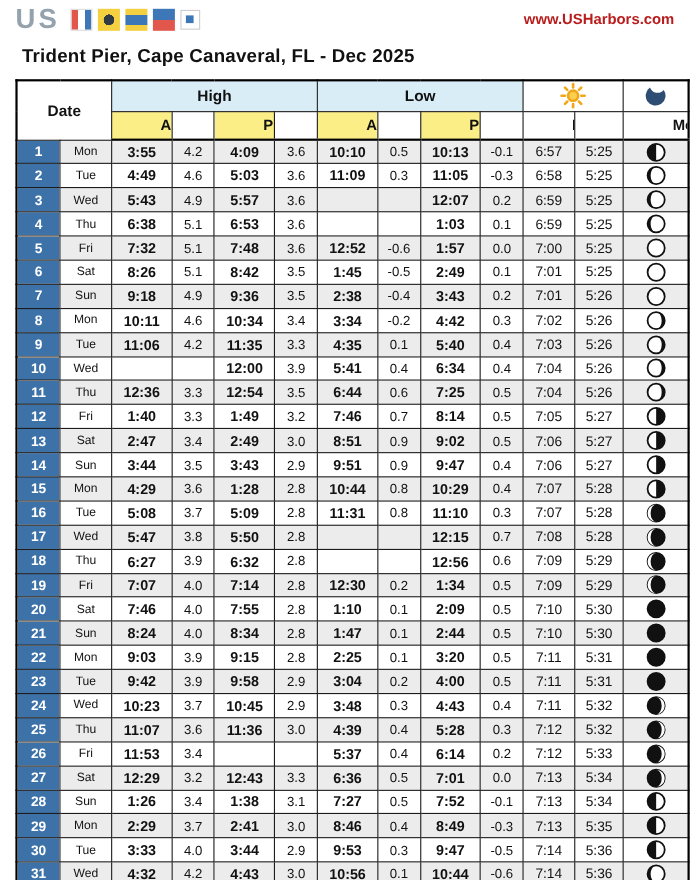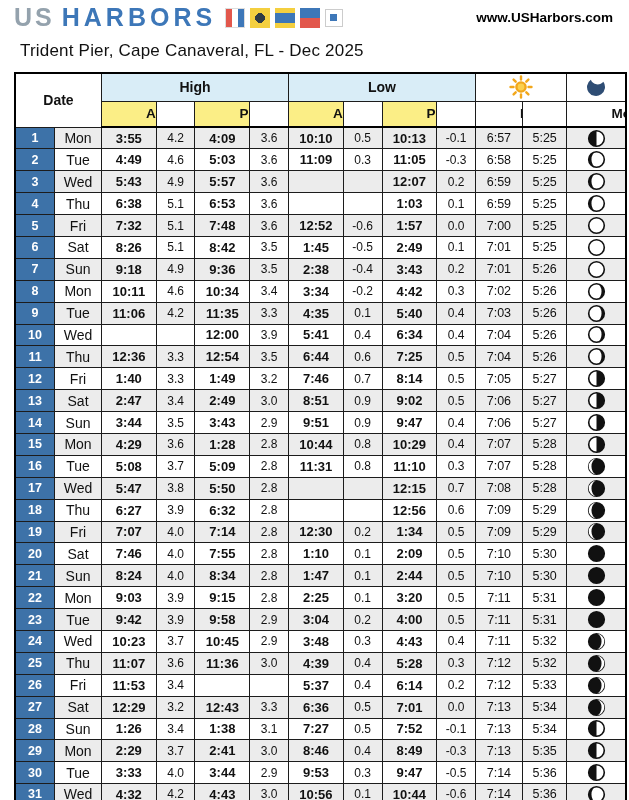--- a/index.html
+++ b/index.html
@@ -12,54 +12,53 @@
   .logo { display:flex; align-items:center; }
   .logo-us { color:#94A2AD; font-weight:bold; font-size:25px; letter-spacing:3px; }
   .logo-harbors { color:#3D77B8; font-weight:bold; font-size:25px; letter-spacing:4px; margin-left:7px; }
   .flags { display:flex; gap:5px; margin-left:9px; align-items:center; }
   .flag { width:20px; height:20px; display:inline-block; }
   .flag-t { background:linear-gradient(90deg,#E2574C 0 33%,#ffffff 33% 66%,#3D77B8 66%); border:1px solid #ddd; }
   .flag-i { background:radial-gradient(circle at 50% 50%, #2F3A44 0 34%, rgba(0,0,0,0) 35%), #F4CF3F; }
   .flag-d { background:linear-gradient(180deg,#F4CF3F 0 27%,#3D77B8 27% 73%,#F4CF3F 73%); }
   .flag-e { background:linear-gradient(180deg,#3D77B8 0 50%,#E2574C 50%); }
   .flag-s { background:linear-gradient(#3D77B8,#3D77B8) center / 46% 46% no-repeat, #fff; border:1px solid #ccc; width:18px; height:18px; }
-  .site-link { color:#000000; font-weight:bold; font-size:13.5px; text-decoration:none; margin-top:7px; display:inline-block; }
+  .site-link { color:#b91c1c; font-weight:bold; font-size:13.5px; text-decoration:none; margin-top:7px; display:inline-block; }
 
   
-  .title { font-size:17px; font-weight:normal; margin:9px 0 0 20px; letter-spacing:0.2px; }
+  .title { font-size:17px; font-weight:bold; margin:9px 0 0 20px; letter-spacing:0.2px; }
 
   
   table { border-collapse:collapse; table-layout:fixed; width:613px; margin:11px 0 0 14px; border:2px solid #000; }
   th, td { border:1px solid #1c1c1c; text-align:center; padding:0; white-space:nowrap; overflow:hidden; }
   thead th { font-size:13.5px; font-weight:bold; background:#fff; }
   thead tr.h1 th { height:28px; }
   thead tr.h2 th { height:26px; border-bottom:2px solid #000;padding-left:44px; }
   .th-group { background:#D9EDF7; font-size:14px; }
   .th-ampm { background:#FBEE86; }
   .th-date { font-size:14px; }
   tbody td { height:21.9px; font-size:12px; }
   tbody tr.odd { background:#ECECEC; }
   tbody tr.even { background:#ffffff; }
   td.c-day { background:#3D72A8; color:#fff; font-weight:bold; font-size:12.5px; }
-  td.c-dow { font-size:14px; }
+  td.c-dow { font-size:11px; }
   td.c-time { font-weight:bold; font-size:13px; }
   td.c-ft { font-size:12px; }
   td.c-sun { font-size:12.5px; }
   td.c-moon svg { vertical-align:middle; }
   .sun-svg, .moonhdr-svg { vertical-align:middle; }
 </style>
 </head>
 <body>
 
 <div class="page">
 
   <div class="masthead">
     <div class="logo">
       <span class="logo-us">US</span>
-      <span class="logo-harbors">HARBORS</span>
       <span class="flags">
         <span class="flag flag-t"></span>
         <span class="flag flag-i"></span>
         <span class="flag flag-d"></span>
         <span class="flag flag-e"></span>
         <span class="flag flag-s"></span>
       </span>
     </div>
     <a href="#" class="site-link">www.USHarbors.com</a>
   </div>

